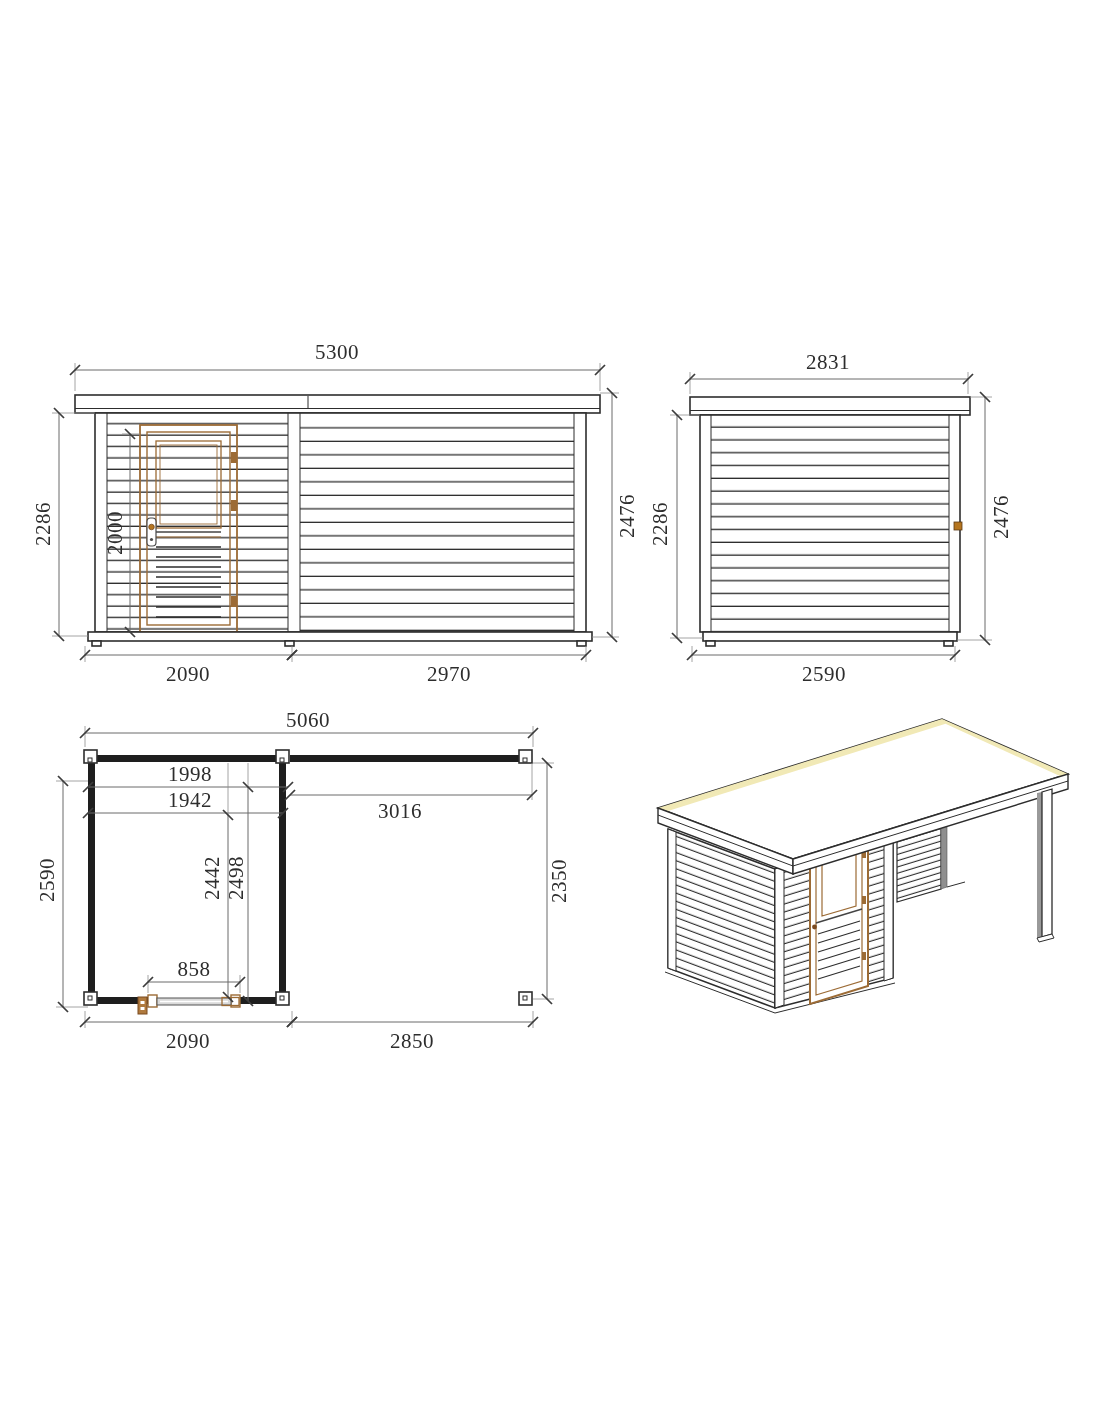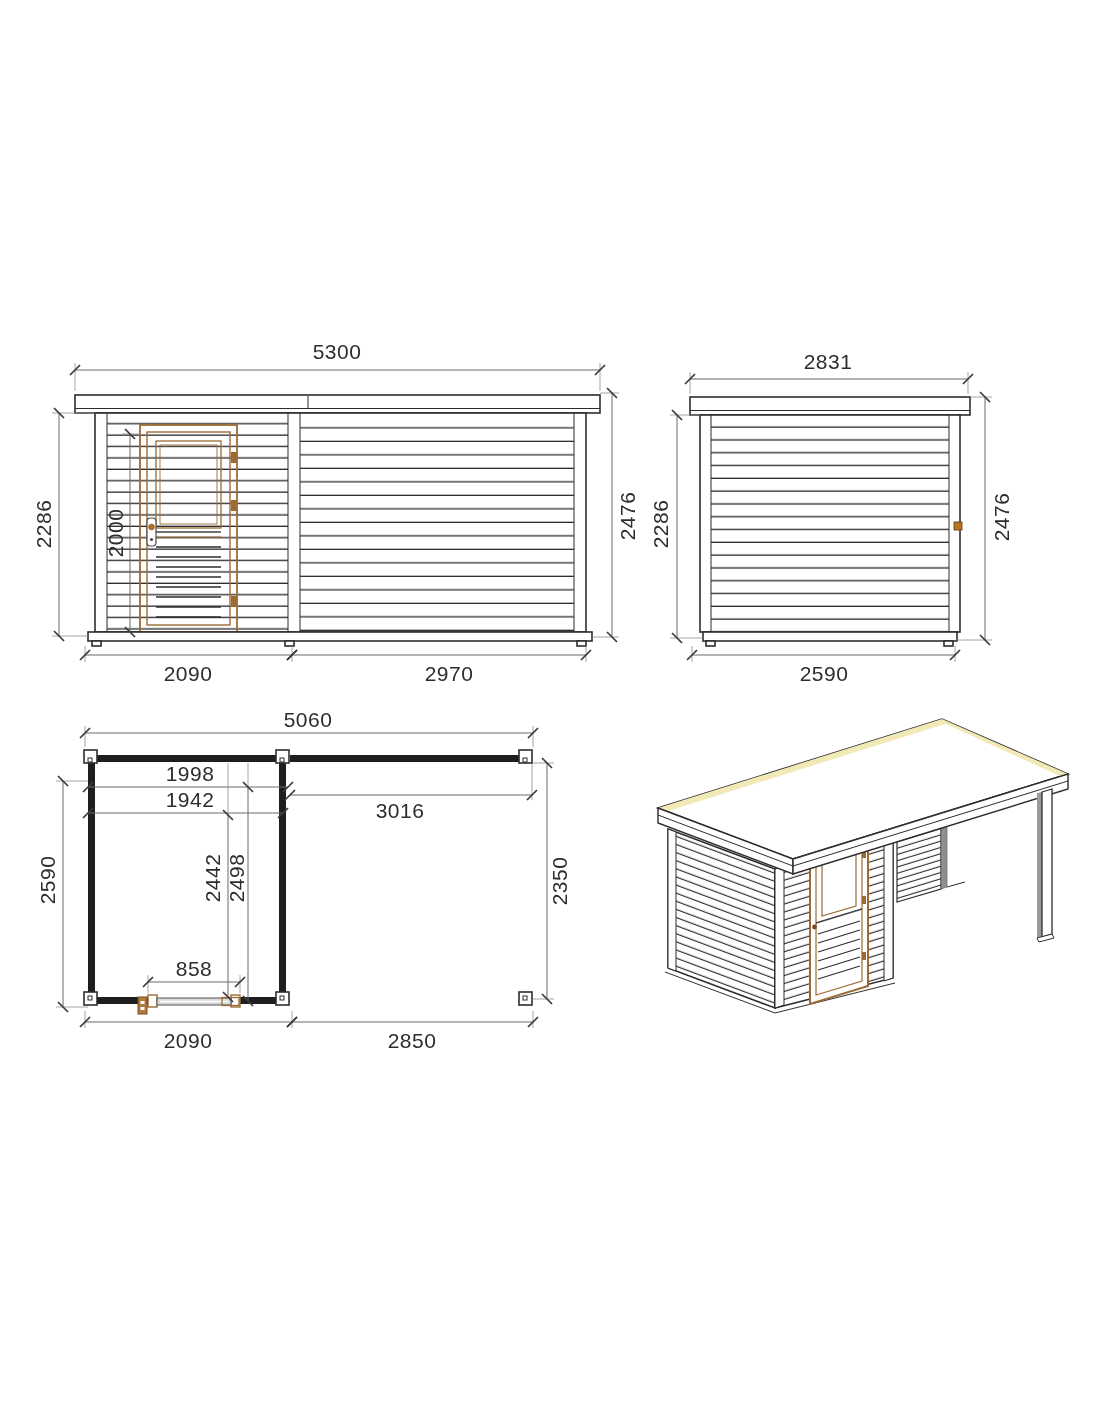--- a/index.html
+++ b/index.html
@@ -1,17 +1,17 @@
 <!DOCTYPE html>
 <html><head>
 <meta charset="utf-8">
 <style>
   html,body{margin:0;padding:0;background:#ffffff;}
   .canvas{position:relative;width:1100px;height:1422px;background:#ffffff;overflow:hidden;
-          font-family:Liberation Sans, sans-serif;}
+          font-family:Liberation Serif, serif;}
   svg{display:block;}
   .outline{fill:#ffffff;stroke:#2d2d2d;stroke-width:1.6;}
   .thin{fill:none;stroke:#2d2d2d;stroke-width:1;}
   .dimline{stroke:#6a6a6a;stroke-width:1;fill:none;}
   .extline{stroke:#8d8d8d;stroke-width:0.8;fill:none;}
   .dimtext{fill:#2d2d2d;font-size:21px;letter-spacing:0.5px;}
   .wood{stroke:#9c6b35;fill:none;}
   .blackfill{fill:#1e1e1e;stroke:none;}
 </style>
 </head>

